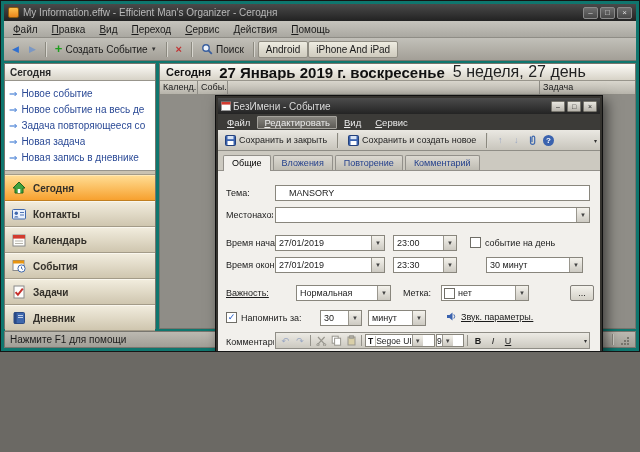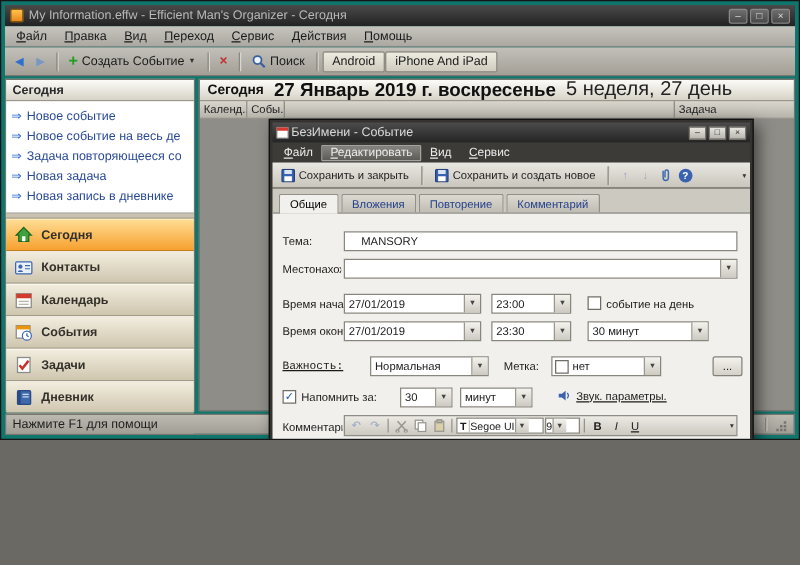--- a/index.html
+++ b/index.html
@@ -105,21 +105,21 @@
   .tfield { padding:0 13px; white-space:nowrap; overflow:hidden; }
   .combo .c-text { padding:0 3px; flex:1; white-space:nowrap; overflow:hidden; }
   .c-arrow { width:13px; align-self:stretch; flex:0 0 auto; background:linear-gradient(#f4f2ec,#cdcac2); border-left:1px solid #9a978e;
              display:flex; align-items:center; justify-content:center; font-size:6px; color:#444; }
   .cb { width:11px; height:11px; flex:0 0 auto; background:#fff; border:1px solid #6f6d66; display:inline-flex; align-items:center;
         justify-content:center; font-size:9px; font-weight:bold; color:#1f58c8; line-height:1; }
   .cb-row { position:absolute; display:flex; align-items:center; gap:4px; white-space:nowrap; }
   .btn { position:absolute; height:17px; background:linear-gradient(#f4f2ec,#d4d1c8); border:1px solid #83807a; border-radius:2px;
          font-size:9px; display:flex; align-items:center; justify-content:center; color:#111; white-space:nowrap; }
   .link { text-decoration:underline; }
-  .ulabel { text-decoration:underline;font-family:Liberation Mono, monospace; }
+  .ulabel { text-decoration:underline; }
 
   .ct-bar { position:absolute; left:57px; top:161px; width:315px; height:17px; background:linear-gradient(#eceae4,#ccc9c0);
             border:1px solid #8f8d86; display:flex; align-items:center; gap:1px; padding:0 2px; }
   .ct-icon { width:14px; height:13px; display:flex; align-items:center; justify-content:center; font-size:9px; flex:0 0 auto; }
   .ct-sep { width:1px; height:11px; background:#95938b; margin:0 2px; flex:0 0 auto; }
   .ct-combo { height:13px; background:#fff; border:1px solid #89867d; display:flex; align-items:center; font-size:8.5px; flex:0 0 auto; }
   .ct-combo .c-arrow { width:11px; }
   .ct-b { font-weight:bold; } .ct-i { font-style:italic; } .ct-u { text-decoration:underline; }
   .ct-fill { flex:1; }
   .textbox { position:absolute; left:57px; top:180px; width:315px; height:47px; background:#fff; border:1px solid #89867d; }
@@ -398,21 +398,21 @@
 
       <span class="f-label" style="top:89px">Время оконч.:</span>
       <div class="combo" style="left:57px; top:86px; width:110px">
         <span class="c-text">27/01/2019</span>
         <span class="c-arrow">▼</span>
       </div>
       <div class="combo" style="left:175px; top:86px; width:64px">
         <span class="c-text">23:30</span>
         <span class="c-arrow">▼</span>
       </div>
-      <div class="combo" style="left:252px; top:86px; width:97px">
+      <div class="combo" style="left:268px; top:86px; width:97px">
         <span class="c-text">30 минут</span>
         <span class="c-arrow">▼</span>
       </div>
 
       <span class="f-label ulabel" style="top:117px">Важность:</span>
       <div class="combo" style="left:78px; top:114px; width:95px">
         <span class="c-text">Нормальная</span>
         <span class="c-arrow">▼</span>
       </div>
       <span class="f-label" style="left:185px; top:117px">Метка:</span>

